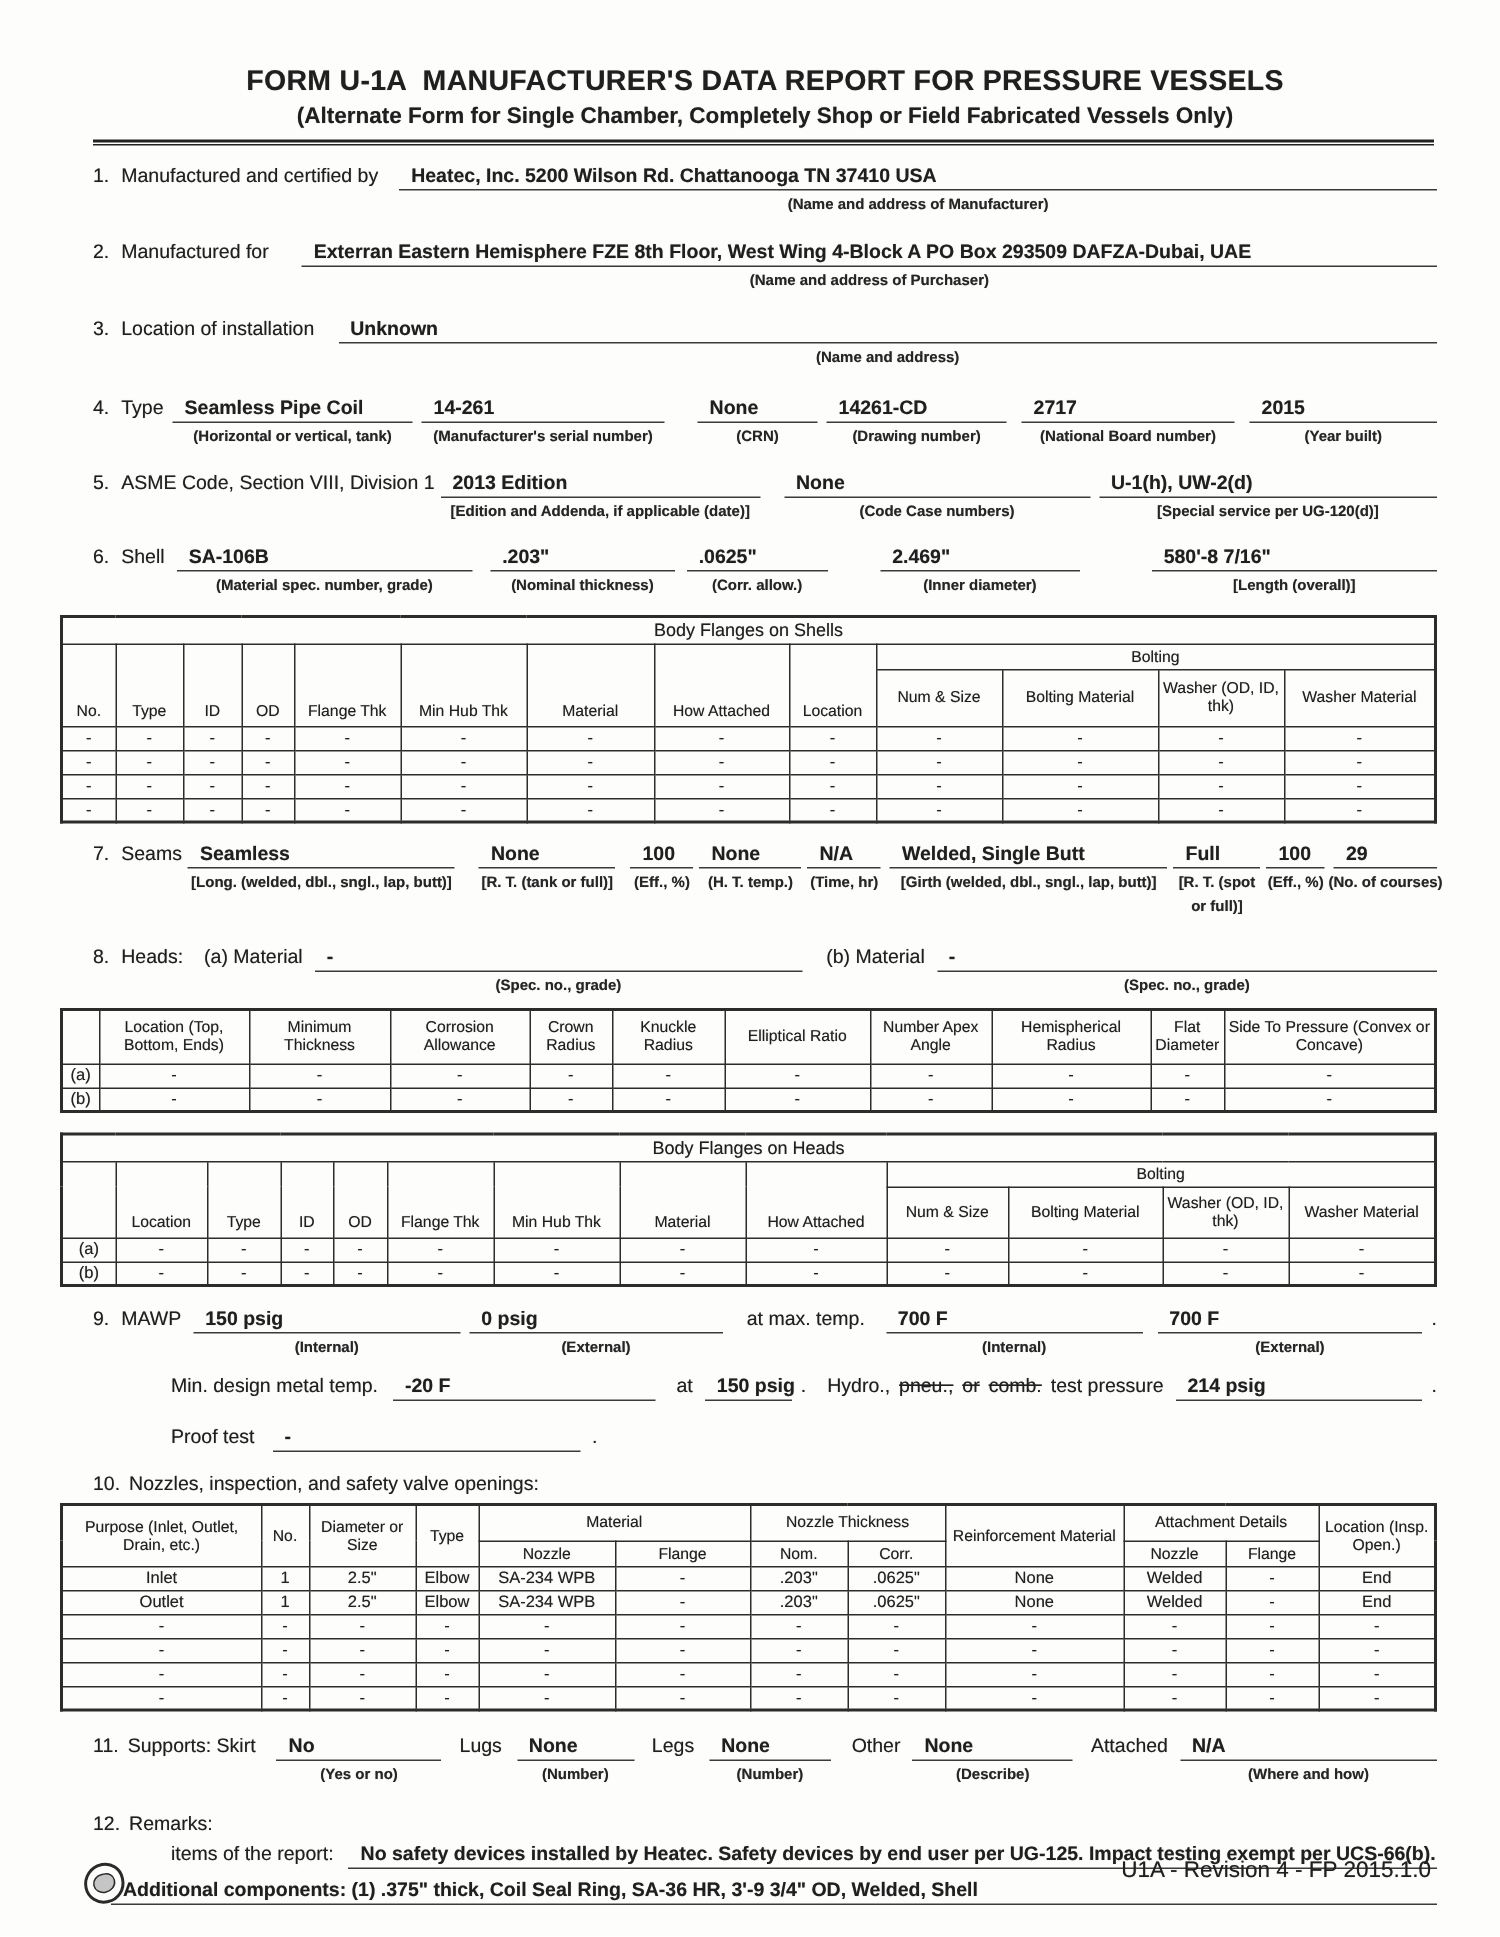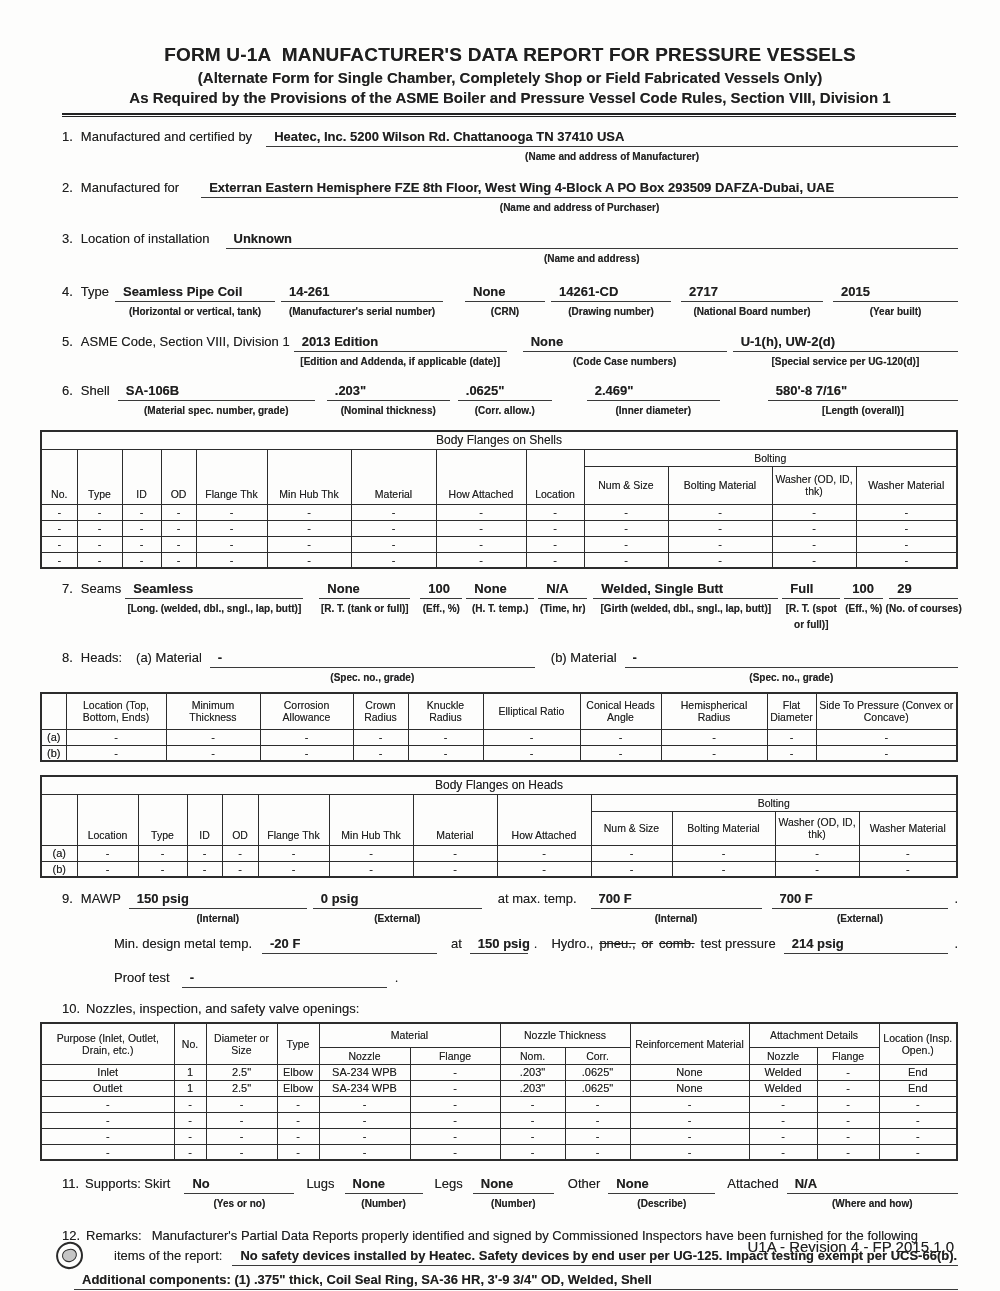--- a/index.html
+++ b/index.html
@@ -57,21 +57,20 @@
   .ml12{margin-left:12px}.ml14{margin-left:14px}.ml16{margin-left:16px}.ml22{margin-left:22px}.ml35{margin-left:35px}.ml48{margin-left:48px}
 </style>
 </head>
 <body>
 
 <div class="page">
 
   <div class="title-block">
     <div class="t1">FORM U-1A  MANUFACTURER'S DATA REPORT FOR PRESSURE VESSELS</div>
     <div class="t2">(Alternate Form for Single Chamber, Completely Shop or Field Fabricated Vessels Only)</div>
-    <div class="t3">As Required by the Provisions of the ASME Boiler and Pressure Vessel Code Rules, Section VIII, Division 1</div>
   </div>
   <div class="rule"></div>
 
   <div class="row" style="margin-top:12px">
     <span class="num">1.</span>
     <span class="lbl ml8">Manufactured and certified by</span>
     <span class="fld grow ml14">
       <span class="val">Heatec, Inc.  5200 Wilson Rd. Chattanooga TN 37410 USA</span>
       <span class="sub">(Name and address of Manufacturer)</span>
     </span>
@@ -342,21 +341,21 @@
       </colgroup>
     <thead>
       <tr class="hdr" style="height:36px">
         <th></th>
         <th>Location (Top, Bottom, Ends)</th>
         <th>Minimum Thickness</th>
         <th>Corrosion Allowance</th>
         <th>Crown Radius</th>
         <th>Knuckle Radius</th>
         <th>Elliptical Ratio</th>
-        <th>Conical Heads Angle</th>
+        <th>Number Apex Angle</th>
         <th>Hemispherical Radius</th>
         <th>Flat Diameter</th>
         <th>Side To Pressure (Convex or Concave)</th>
       </tr>
     </thead>
     <tbody>
         <tr>
           <td>(a)</td>
           <td>-</td>
           <td>-</td>
@@ -664,21 +663,20 @@
     <span class="lbl ml12">Attached</span>
     <span class="fld grow ml8">
       <span class="val">N/A</span>
       <span class="sub">(Where and how)</span>
     </span>
   </div>
 
   <div class="row" style="margin-top:16px">
     <span class="num">12.</span>
     <span class="lbl ml6">Remarks:</span>
-    <span class="ml10" style="white-space:nowrap">Manufacturer's Partial Data Reports properly identified and signed by Commissioned Inspectors have been furnished for the following</span>
   </div>
   <div class="row" style="margin-top:4px; margin-left:74px">
     <span class="lbl">items of the report:</span>
     <span class="fld grow ml10">
       <span class="val">No safety devices installed by Heatec. Safety devices by end user per UG-125. Impact testing exempt per UCS-66(b).</span>
     </span>
   </div>
   <div class="row" style="margin-top:6px; margin-left:34px">
     <span class="fld grow">
       <span class="val">Additional components: (1) .375" thick, Coil Seal Ring, SA-36 HR, 3'-9 3/4" OD, Welded, Shell</span>

